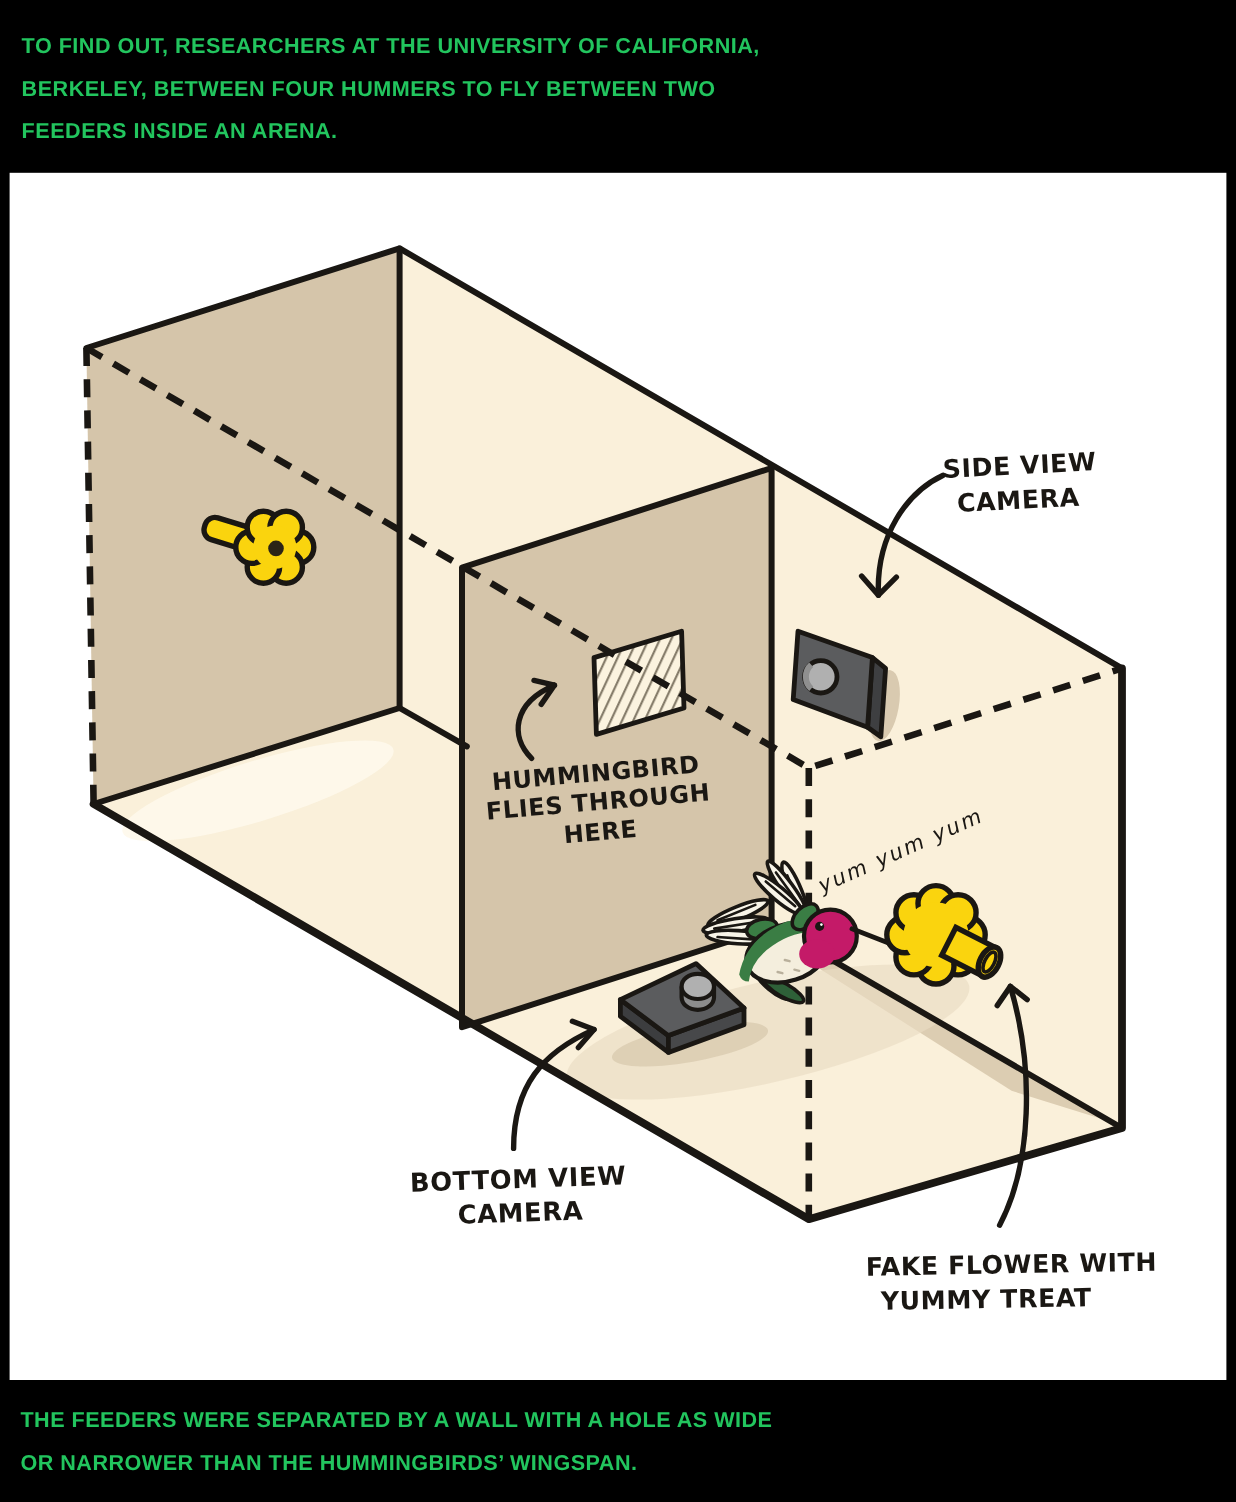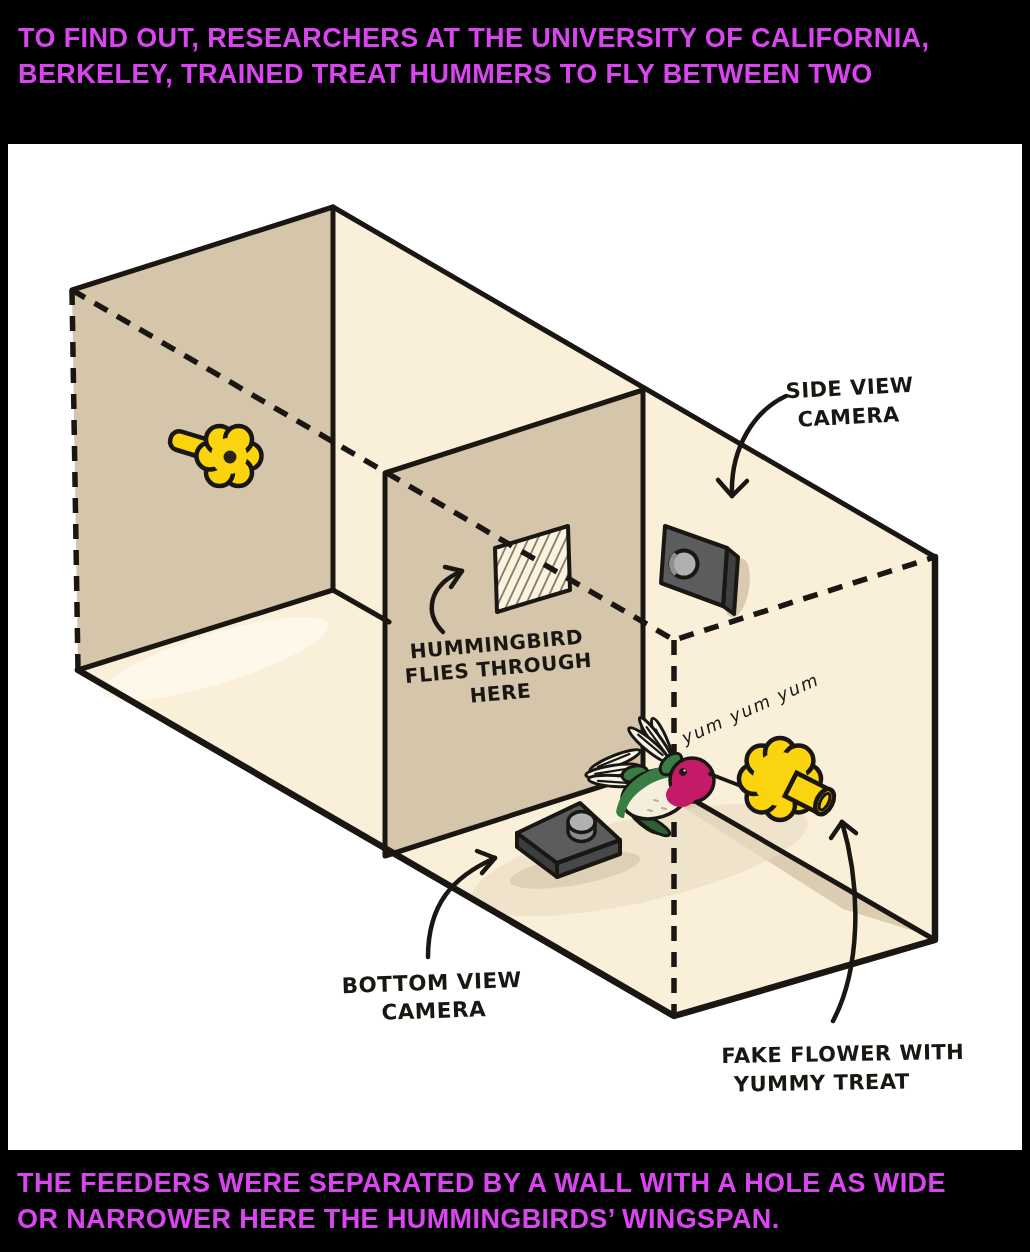--- a/index.html
+++ b/index.html
@@ -7,21 +7,21 @@
     --flower-yellow:#fad40e; --flower-center:#2b2416; --camera-body:#5b5c5e;
     --camera-dark:#3e3f41; --camera-lens:#b0b0b0; --bird-magenta:#c41a68;
     --bird-green:#3a7d44; --bird-belly:#f4eedd; --page-bg:#000000; --panel-bg:#ffffff;
   }
   html,body{margin:0;padding:0;}
   body{
     width:1030px;height:1252px;background:var(--page-bg);position:relative;
     overflow:hidden;font-family:"Liberation Sans",sans-serif;
   }
   .caption{
-    position:absolute;color:#d946ef;font-weight:700;font-size:27px;
+    position:absolute;color:#22c55e;font-weight:700;font-size:18px;
     line-height:35.5px;letter-spacing:.4px;white-space:nowrap;
   }
   .caption.top{left:18px;top:21px;}
   .caption.bottom{left:17px;top:1166px;}
   .panel{
     position:absolute;left:8px;top:144px;width:1014px;height:1006px;
     background:var(--panel-bg);
   }
   svg{display:block;}
   .wall-tan{fill:var(--wall-tan);}
@@ -39,21 +39,22 @@
   .yellow.nostroke{stroke:none;}
   .feather{fill:#f8f4e8;stroke:var(--ink);stroke-width:3;}
   .feather-stripe{stroke:var(--ink);stroke-width:2.2;stroke-linecap:round;}
   .green{fill:var(--bird-green);}
 </style>
 </head>
 <body>
 
 <div class="caption top">
   <div>TO FIND OUT, RESEARCHERS AT THE UNIVERSITY OF CALIFORNIA,</div>
-  <div>BERKELEY, TRAINED TREAT HUMMERS TO FLY BETWEEN TWO</div>
+  <div>BERKELEY, BETWEEN FOUR HUMMERS TO FLY BETWEEN TWO</div>
+  <div>FEEDERS INSIDE AN ARENA.</div>
 </div>
 
 <div class="panel">
 <svg width="1014" height="1006" viewBox="0 0 1014 1006" xmlns="http://www.w3.org/2000/svg">
   <defs>
     <pattern id="hatch" width="8.5" height="8.5" patternUnits="userSpaceOnUse" patternTransform="rotate(25)">
       <line x1="1" y1="0" x2="1" y2="8.5" stroke="#7c7361" stroke-width="1.7"></line>
     </pattern>
   </defs>
 
@@ -239,14 +240,14 @@
     <text class="hand" x="835" y="917" font-size="21" transform="rotate(-1 835 917)">FAKE FLOWER WITH</text>
     <text class="hand" x="814" y="946" font-size="21" transform="rotate(-1 814 946)">YUMMY TREAT</text>
 
     <text class="hand small" x="745" y="570" font-size="17.5" transform="rotate(-24 745 570)">yum yum yum</text>
   </g>
 </svg>
 </div>
 
 <div class="caption bottom">
   <div>THE FEEDERS WERE SEPARATED BY A WALL WITH A HOLE AS WIDE</div>
-  <div>OR NARROWER HERE THE HUMMINGBIRDS’ WINGSPAN.</div>
+  <div>OR NARROWER THAN THE HUMMINGBIRDS’ WINGSPAN.</div>
 </div>
 
 </body></html>

